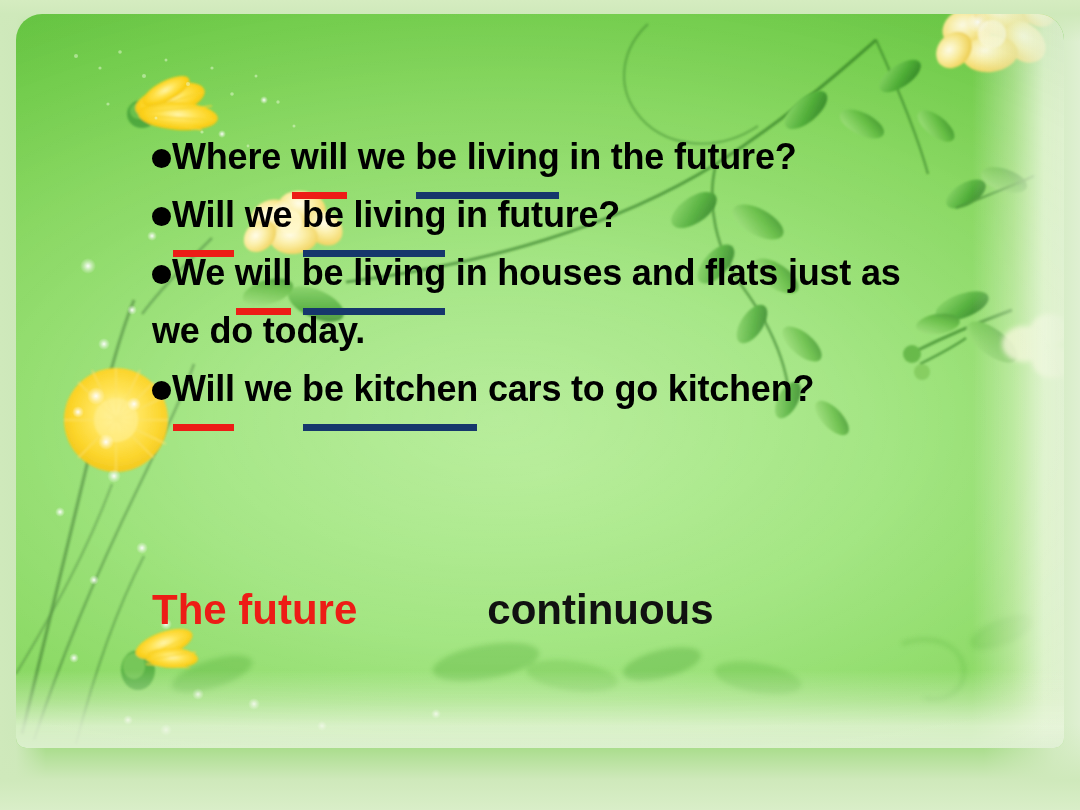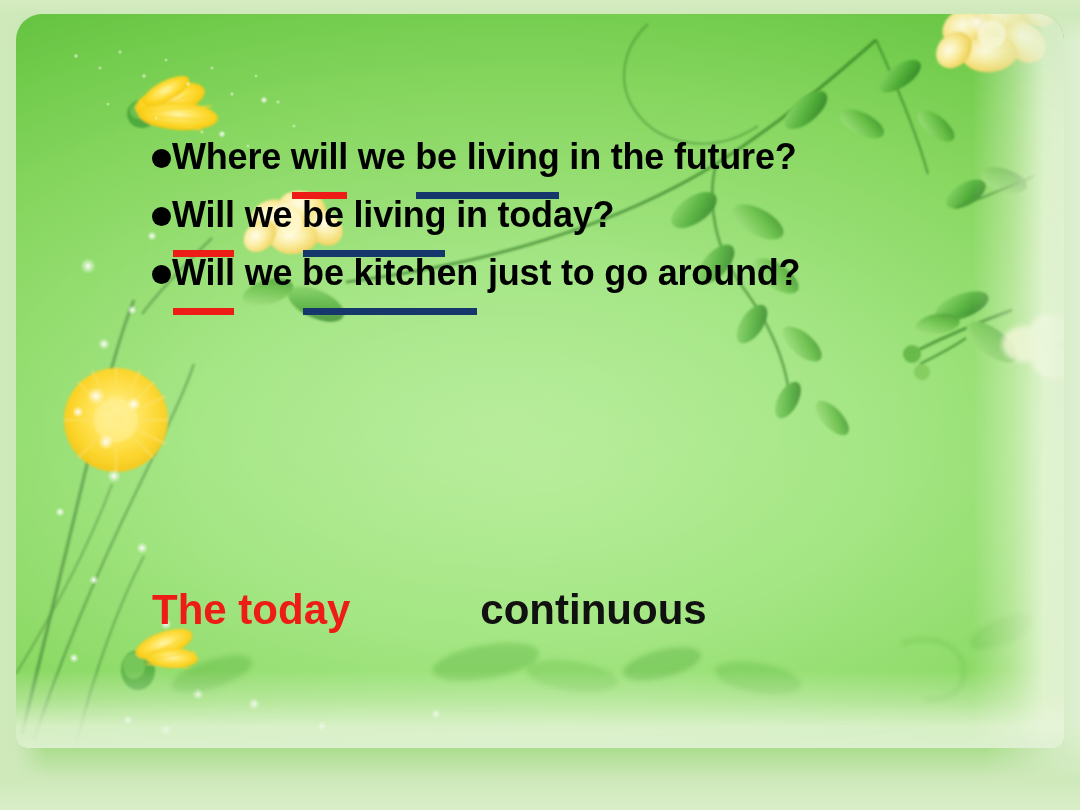--- a/index.html
+++ b/index.html
@@ -420,30 +420,33 @@
 
   <div class="content">
 
     <div class="bullets">
 
       <div class="bline">
         <span class="bullet-dot"></span><span>Where </span><span class="ul-red">will</span><span> </span><span>we </span><span class="ul-blue">be living</span><span> in the future?</span>
       </div>
 
       <div class="bline">
-        <span class="bullet-dot"></span><span class="ul-red">Will</span><span> we </span><span class="ul-blue">be living</span><span> in today?</span>
+        <span class="bullet-dot"></span><span class="ul-red">Will</span><span> we </span><span class="ul-blue">be living</span><span> in future?</span>
       </div>
 
 
+      <div class="bline wrap">
+        <span class="bullet-dot"></span><span>We </span><span class="ul-red">will</span><span> </span><span class="ul-blue">be living</span><span> in houses and flats just as we do today.</span>
+      </div>
 
 
       <div class="bline">
-        <span class="bullet-dot"></span><span class="ul-red">Will</span><span> we </span><span class="ul-blue">be kitchen</span><span> just to go around?</span>
+        <span class="bullet-dot"></span><span class="ul-red">Will</span><span> we </span><span class="ul-blue">be kitchen</span><span> cars to go kitchen?</span>
       </div>
 
     </div>
 
     <div class="footer-phrase">
-      <span class="fp-red">The today</span><span class="fp-gap"></span><span class="fp-black">continuous</span>
+      <span class="fp-red">The future</span><span class="fp-gap"></span><span class="fp-black">continuous</span>
     </div>
 
   </div>
 </div>
 
 </body></html>

